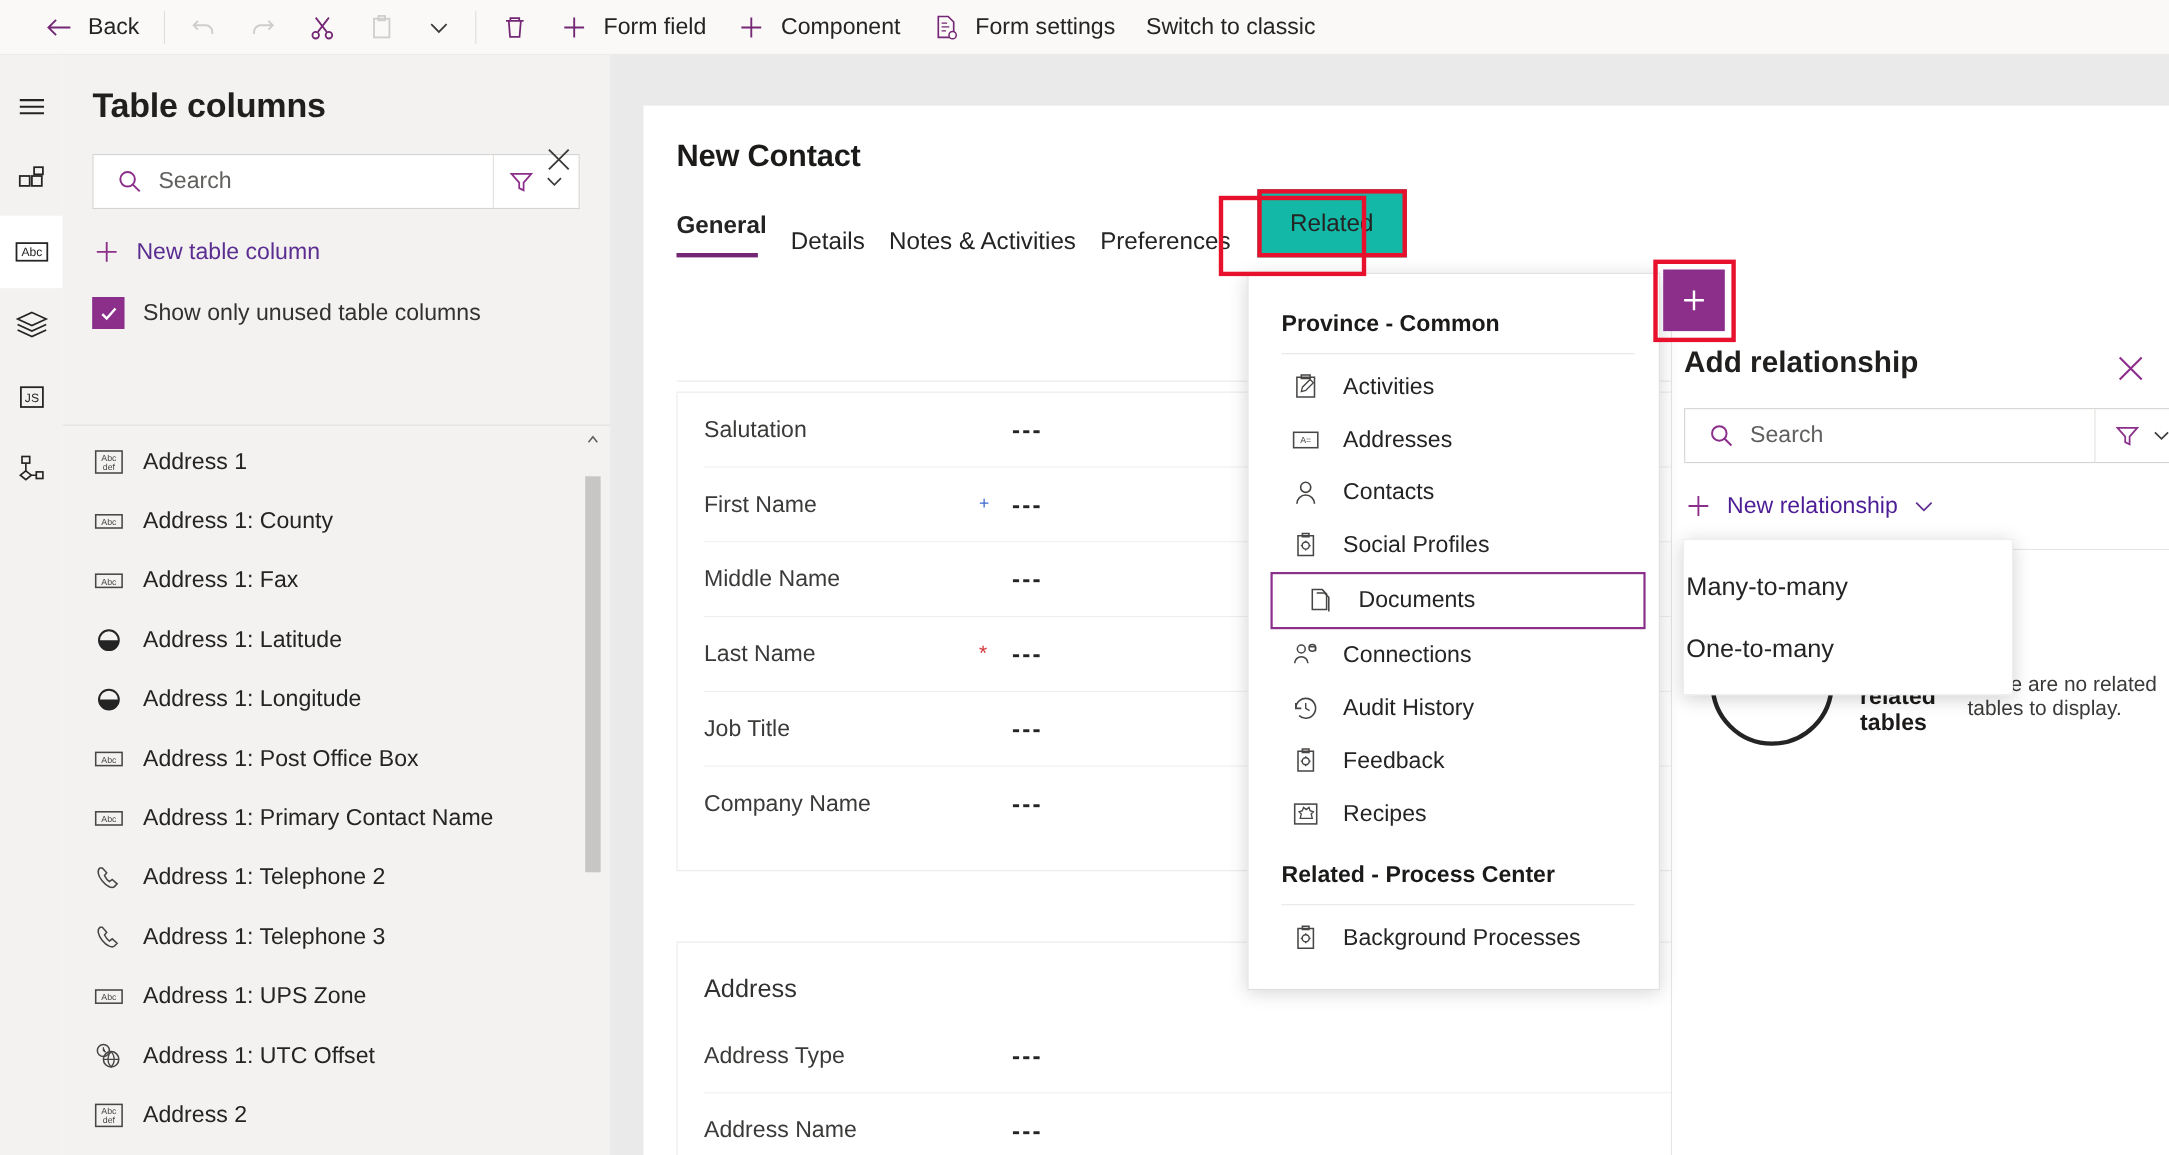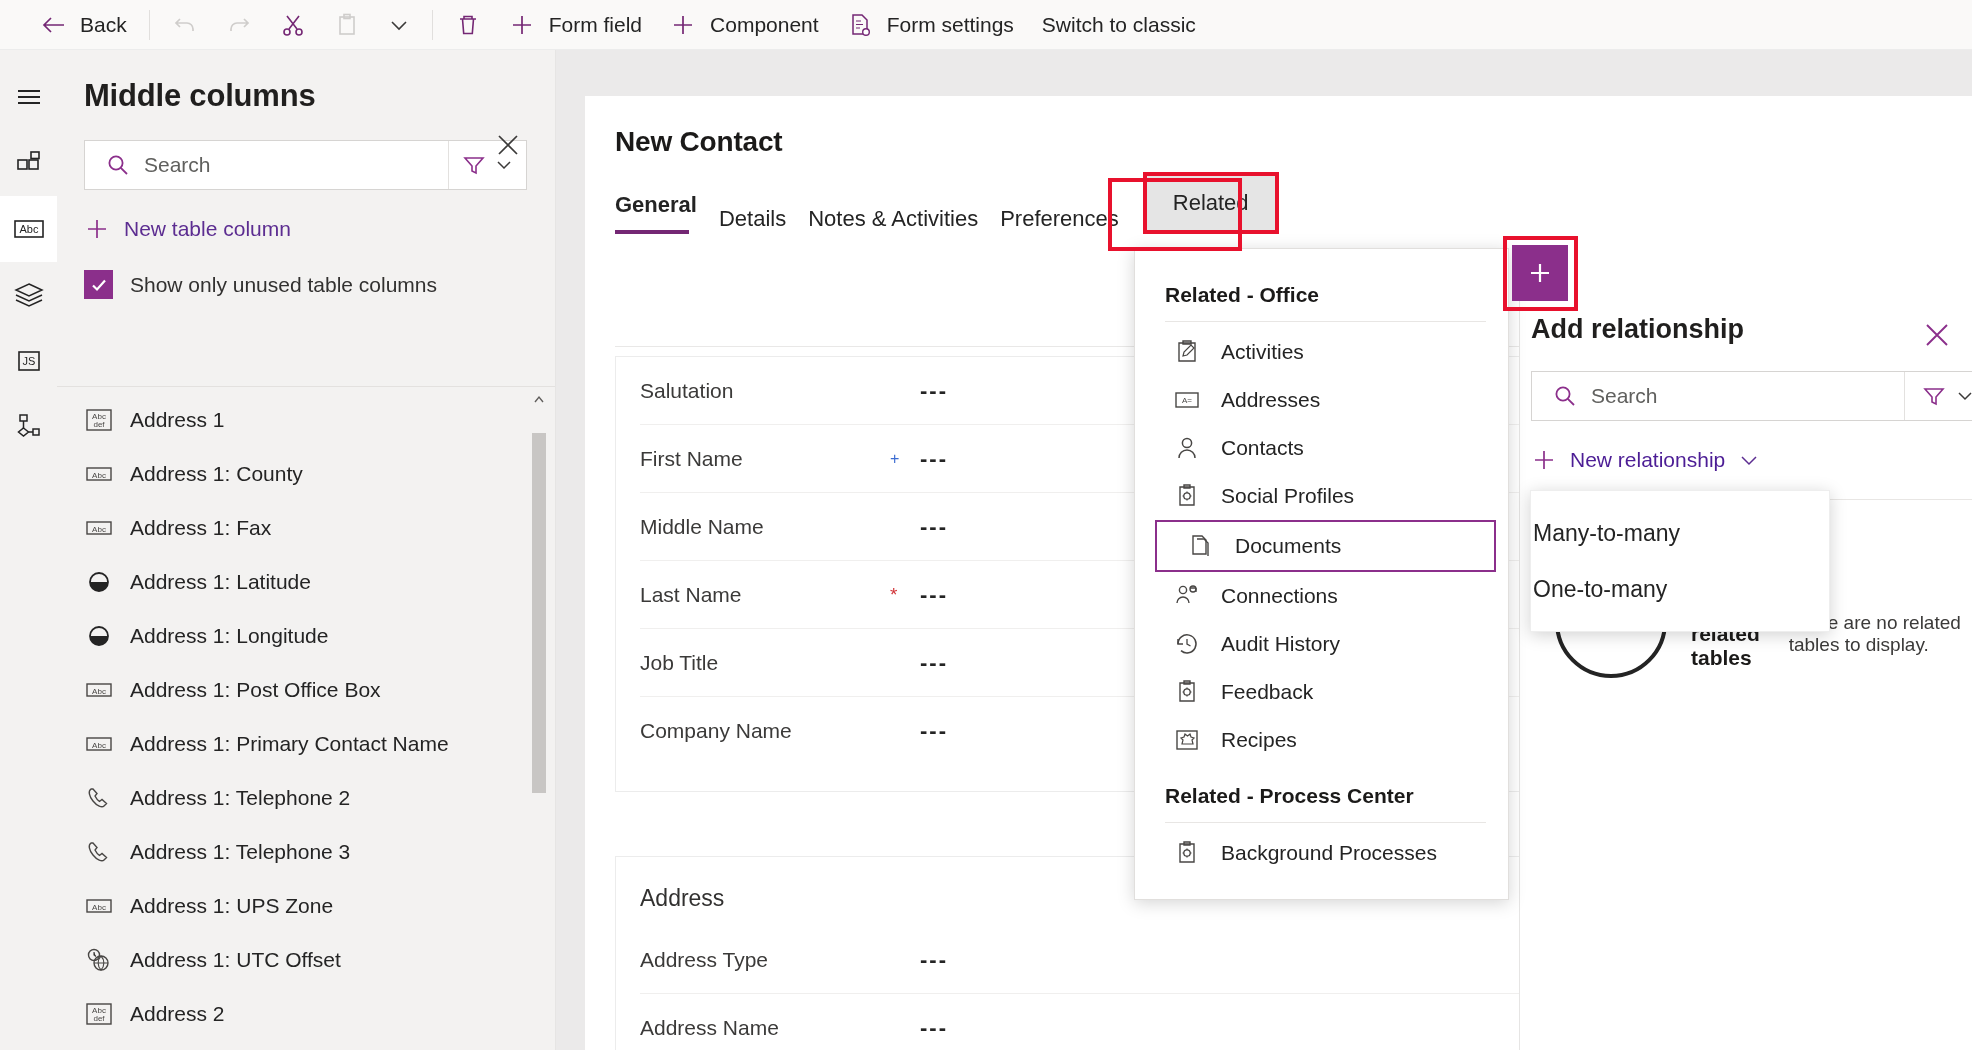--- a/index.html
+++ b/index.html
@@ -134,21 +134,21 @@
     white-space: nowrap;
   }
   .ftab.active { font-weight: 700; }
   .ftab.active::after {
     content: ''; display: block; height: 4px; background: #742774;
     margin-top: 10px; width: 74px; position: relative; top: 2px;
   }
   .ftab.boxed {
     padding: 14px 26px 14px 26px;
     border: 4px solid #e8112d; margin-left: 2px; position: relative;
-    background: #e5e5e5; top: -10px;
+    background: #14b8a6; top: -10px;
   }
   .tabs-divider {
     position: absolute; left: 30px; right: 0; top: 250px; height: 1px; background: #e9e8e7;
   }
 
   
   .fsection {
     position: absolute; background: #fff; border: 1px solid #ececec;
   }
   .sec-general { top: 260px; left: 30px; width: 1260px; height: 200px; }
@@ -397,21 +397,21 @@
             <path d="M9.5 9 V16" stroke="#242424" stroke-width="1.5"></path>
             <path d="M9.5 16 l5 4 l-5 4 l-5 -4 Z" stroke="#242424" stroke-width="1.5" fill="none"></path>
             <path d="M14.5 20 H19" stroke="#242424" stroke-width="1.5"></path>
             <rect x="19" y="17" width="6" height="6" stroke="#242424" stroke-width="1.5" fill="none"></rect>
           </svg>
       </span>
     </div>
   </div>
 
   <div class="tcpanel">
-    <div class="tc-title">Middle columns</div>
+    <div class="tc-title">Table columns</div>
     <div class="tc-close">
       <span class="ico">
         <svg width="30" height="30" viewBox="0 0 30 30">
             <path d="M6 6 L24 24 M24 6 L6 24" stroke="#3b3a39" stroke-width="1.7"></path>
           </svg>
       </span>
     </div>
 
     <div class="tc-searchrow">
       <div class="tc-searchinput">
@@ -653,21 +653,21 @@
             <div class="frow">
               <span class="flabel">State/Province</span>
             </div>
           </div>
       </div>
     </div>
   </div>
 
   <div class="relmenu">
     <div id="relmenu-body">
-        <div class="relmenu-head">Related - Office</div>
+        <div class="relmenu-head">Province - Common</div>
         <div class="relmenu-rule"></div>
         <div class="relitem">
           <span class="ico">
             <svg width="28" height="28" viewBox="0 0 28 28">
               <path d="M6 5 h16 v18 H6 Z" stroke="#484644" stroke-width="1.4" fill="none"></path>
               <path d="M10 3 h8 v3 h-8 Z" stroke="#484644" stroke-width="1.4" fill="none"></path>
               <path d="M10 18 l1 -4 l7 -7 l3 3 l-7 7 Z" stroke="#484644" stroke-width="1.2" fill="none"></path>
             </svg>
           </span>
           <span>Activities</span>

